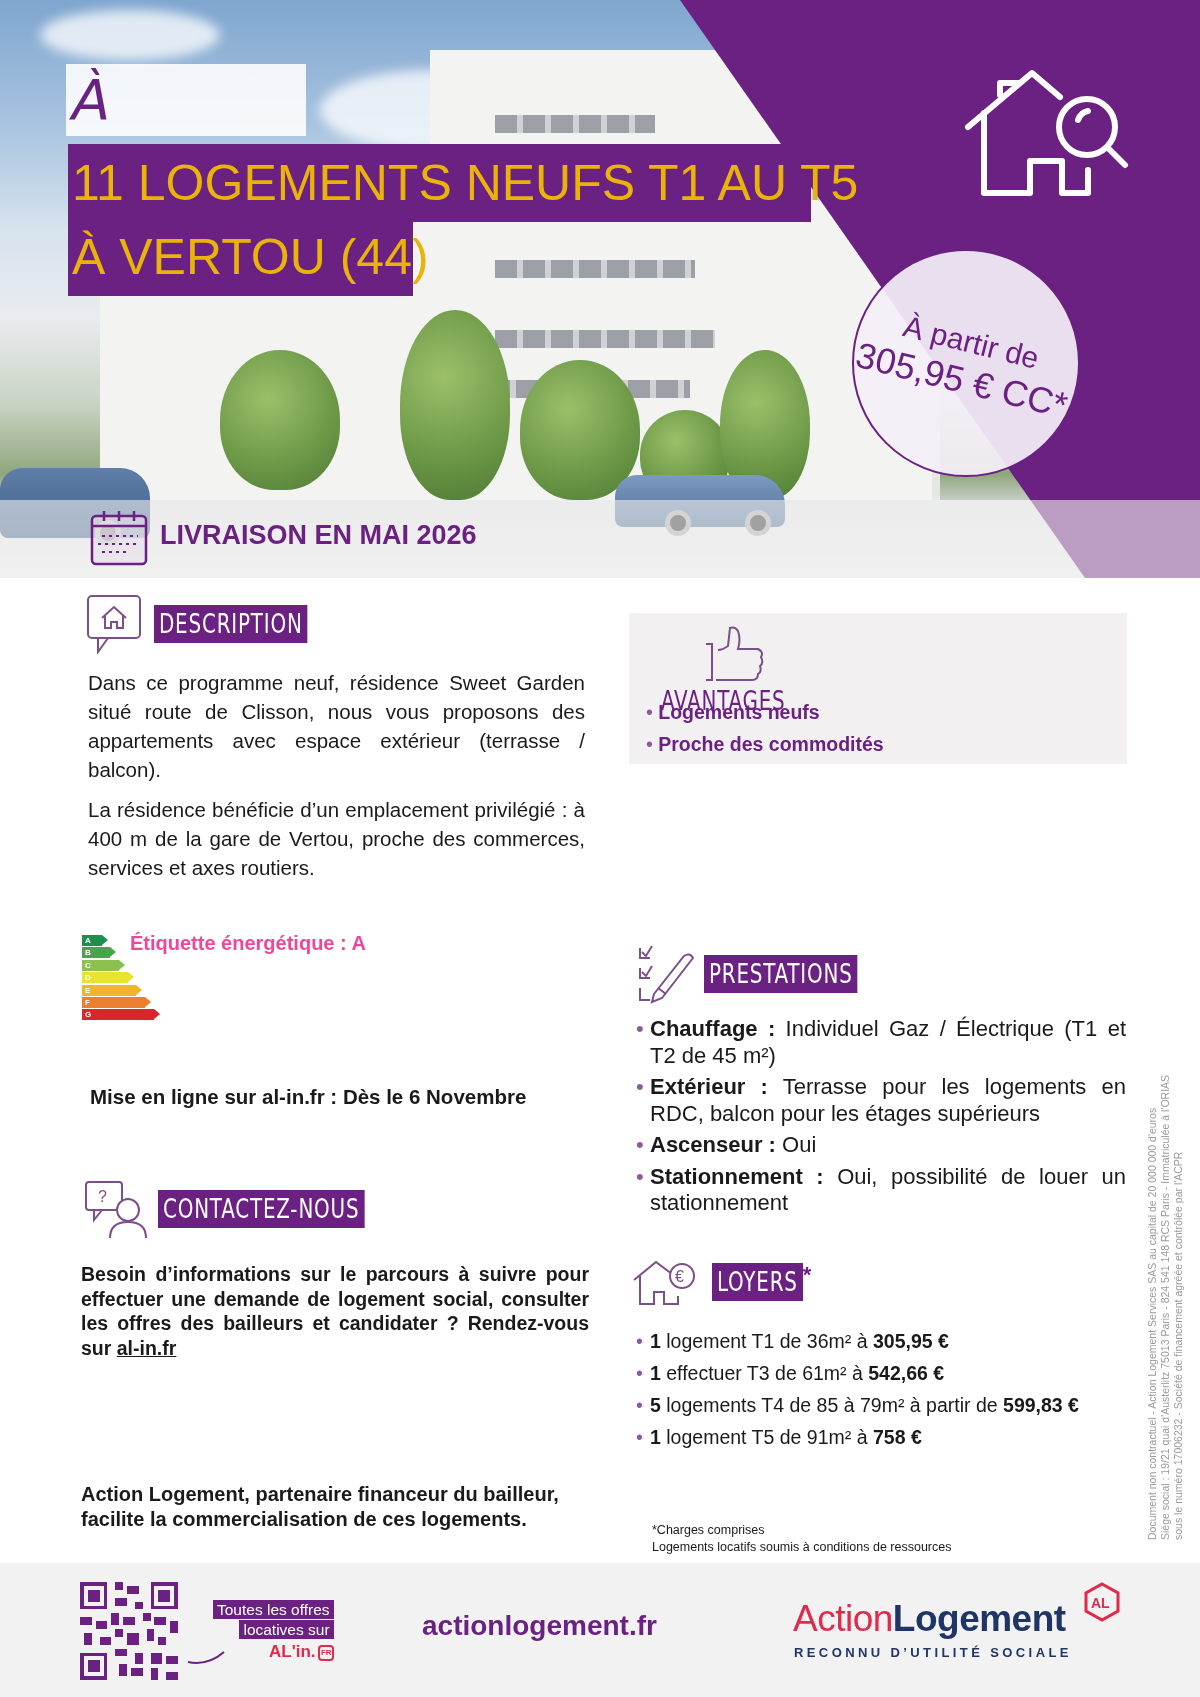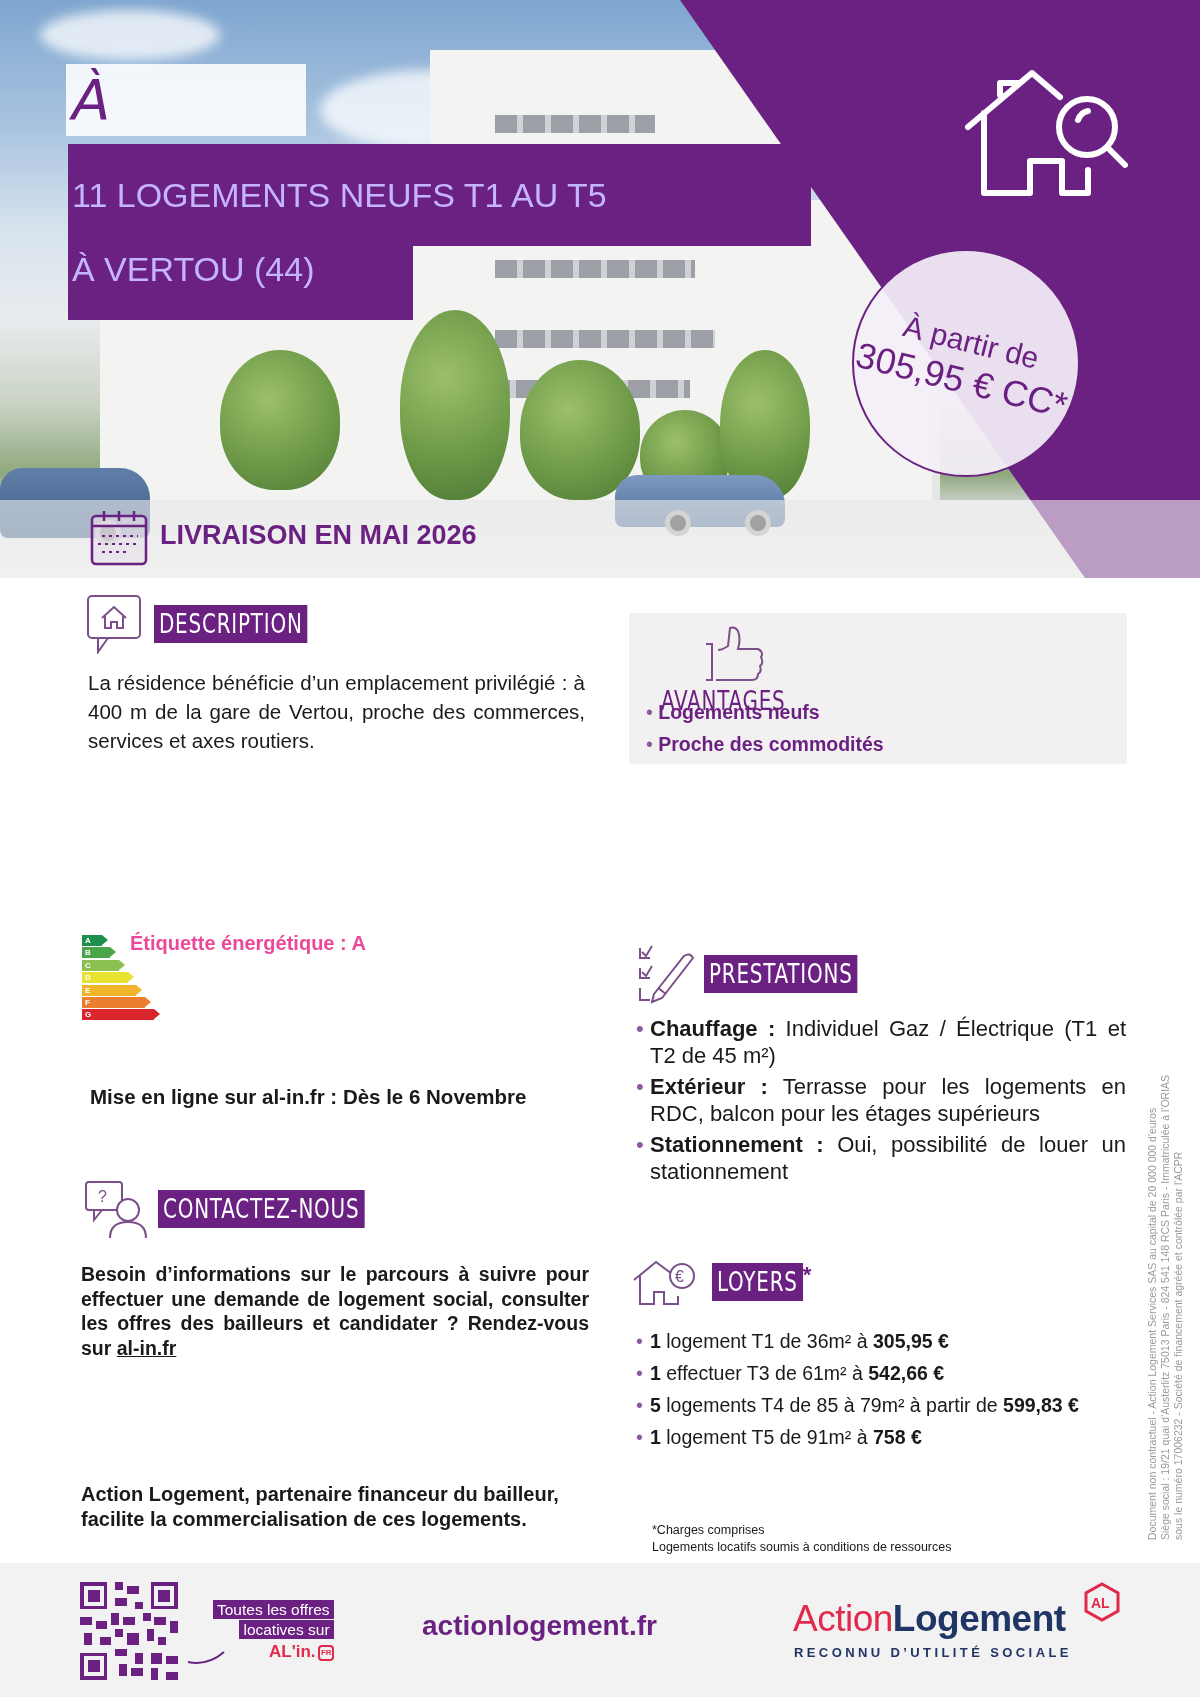--- a/index.html
+++ b/index.html
@@ -16,22 +16,22 @@
   .road { position: absolute; left: 0; top: 500px; width: 1200px; height: 78px; background: linear-gradient(180deg, #e3e4e4, #f0f0ef); }
   .car { position: absolute; border-radius: 22px 30px 8px 8px; background: linear-gradient(180deg, #5f7fa8, #3f5f88); }
   .wheel { position: absolute; width: 26px; height: 26px; border-radius: 50%; background: #2b2b2b; border: 5px solid #aaa; }
 
   .purple-tri { position: absolute; left: 0; top: 0; width: 1200px; height: 578px;
     background: #6b2182; clip-path: polygon(680px 0, 1200px 0, 1200px 578px, 1085px 578px); }
 
   .tag-louer { position: absolute; left: 66px; top: 64px; width: 240px; height: 72px; background: rgba(255,255,255,0.88);
     font-family: "DejaVu Sans", sans-serif; font-style: italic; font-size: 56px; color: #6b2182; letter-spacing: 1px;
     line-height: 72px; padding-left: 6px; transform-origin: left; }
-  .title-line { position: absolute; background: #6b2182; color: #c4b5fd; font-family: "Liberation Sans", sans-serif;
-    font-size: 34px; line-height: 70px; padding: 16px 4px; white-space: nowrap; }
+  .title-line { position: absolute; background: #6b2182; color: #eab308; font-family: "Liberation Sans", sans-serif;
+    font-size: 50px; line-height: 70px; padding: 4px 4px; white-space: nowrap; }
   .t1 { left: 68px; top: 144px; width: 743px; }
   .t2 { left: 68px; top: 218px; width: 345px; }
 
   .house-search { position: absolute; left: 960px; top: 65px; width: 180px; height: 140px; }
 
   .price-circle { position: absolute; left: 852px; top: 249px; width: 228px; height: 228px; border-radius: 50%;
     background: rgba(245,240,248,0.92); border: 2px solid #6b2182; }
   .price-inner { position: absolute; left: 0; top: 0; width: 100%; height: 100%; transform: rotate(14deg);
     display: flex; flex-direction: column; align-items: center; justify-content: center; color: #6b2182; }
   .price-from { font-size: 30px; line-height: 36px; }
@@ -167,20 +167,21 @@
 <div class="sec-head" style="left:86px;top:594px;">
   <svg class="sec-icon" width="60" height="60" viewBox="0 0 60 60" fill="none" stroke="#7b4f8a" stroke-width="2">
     <rect x="2" y="2" width="52" height="42" rx="4"></rect>
     <polyline points="12,44 12,58 22,44"></polyline>
     <polyline points="16,24 28,13 40,24"></polyline>
     <polyline points="19,22 19,34 25,34 25,28 31,28 31,34 37,34 37,22"></polyline>
   </svg>
   <span class="sec-label">DESCRIPTION</span>
 </div>
 <div class="desc">
+  <p>Dans ce programme neuf, résidence Sweet Garden situé route de Clisson, nous vous proposons des appartements avec espace extérieur (terrasse / balcon).</p>
   <p>La résidence bénéficie d’un emplacement privilégié : à 400 m de la gare de Vertou, proche des commerces, services et axes routiers.</p>
 </div>
 
 <div class="avant-box"></div>
 <div class="sec-head" style="left:656px;top:624px;flex-direction:column;">
   <svg class="sec-icon" width="64" height="58" viewBox="0 0 64 58" fill="none" stroke="#7b4f8a" stroke-width="2">
     <polyline points="4,20 10,20 10,56 4,56"></polyline>
     <path d="M14 56 H50 q6 0 6 -6 q4 -2 2 -8 q4 -3 1 -9 q3 -5 -3 -8 H36 q3 -10 0 -18 q-3 -5 -8 -3 L26 22 q-6 4 -10 4"></path>
   </svg>
   <span class="sec-label plain">AVANTAGES</span>
@@ -226,20 +227,21 @@
       <polyline points="4,28 8,32 14,22"></polyline>
     <polyline points="2,44 2,56 12,56"></polyline>
     <path d="M16 50 L46 12 q6 -4 9 2 L24 54 L14 58 Z"></path>
     <line x1="20" y1="44" x2="28" y2="50"></line>
   </svg>
   <span class="sec-label">PRESTATIONS</span>
 </div>
 <ul class="prest-list">
   <li><b>Chauffage :</b><span> Individuel Gaz / Électrique (T1 et T2 de 45 m²)</span></li>
   <li><b>Extérieur :</b><span> Terrasse pour les logements en RDC, balcon pour les étages supérieurs</span></li>
+  <li><b>Ascenseur :</b><span> Oui</span></li>
   <li><b>Stationnement :</b><span> Oui, possibilité de louer un stationnement</span></li>
 </ul>
 
 <div class="sec-head" style="left:632px;top:1258px;">
   <svg class="sec-icon" width="72" height="48" viewBox="0 0 72 48" fill="none" stroke="#7b4f8a" stroke-width="2">
     <polyline points="2,22 24,4 40,16"></polyline>
     <polyline points="8,18 8,46 22,46 22,34 32,34 32,46 46,46 46,38"></polyline>
     <circle cx="50" cy="18" r="12" fill="#fff"></circle>
     <text x="43" y="24" font-size="16" fill="#7b4f8a" stroke="none" font-family="Liberation Sans, sans-serif">€</text>
   </svg>

